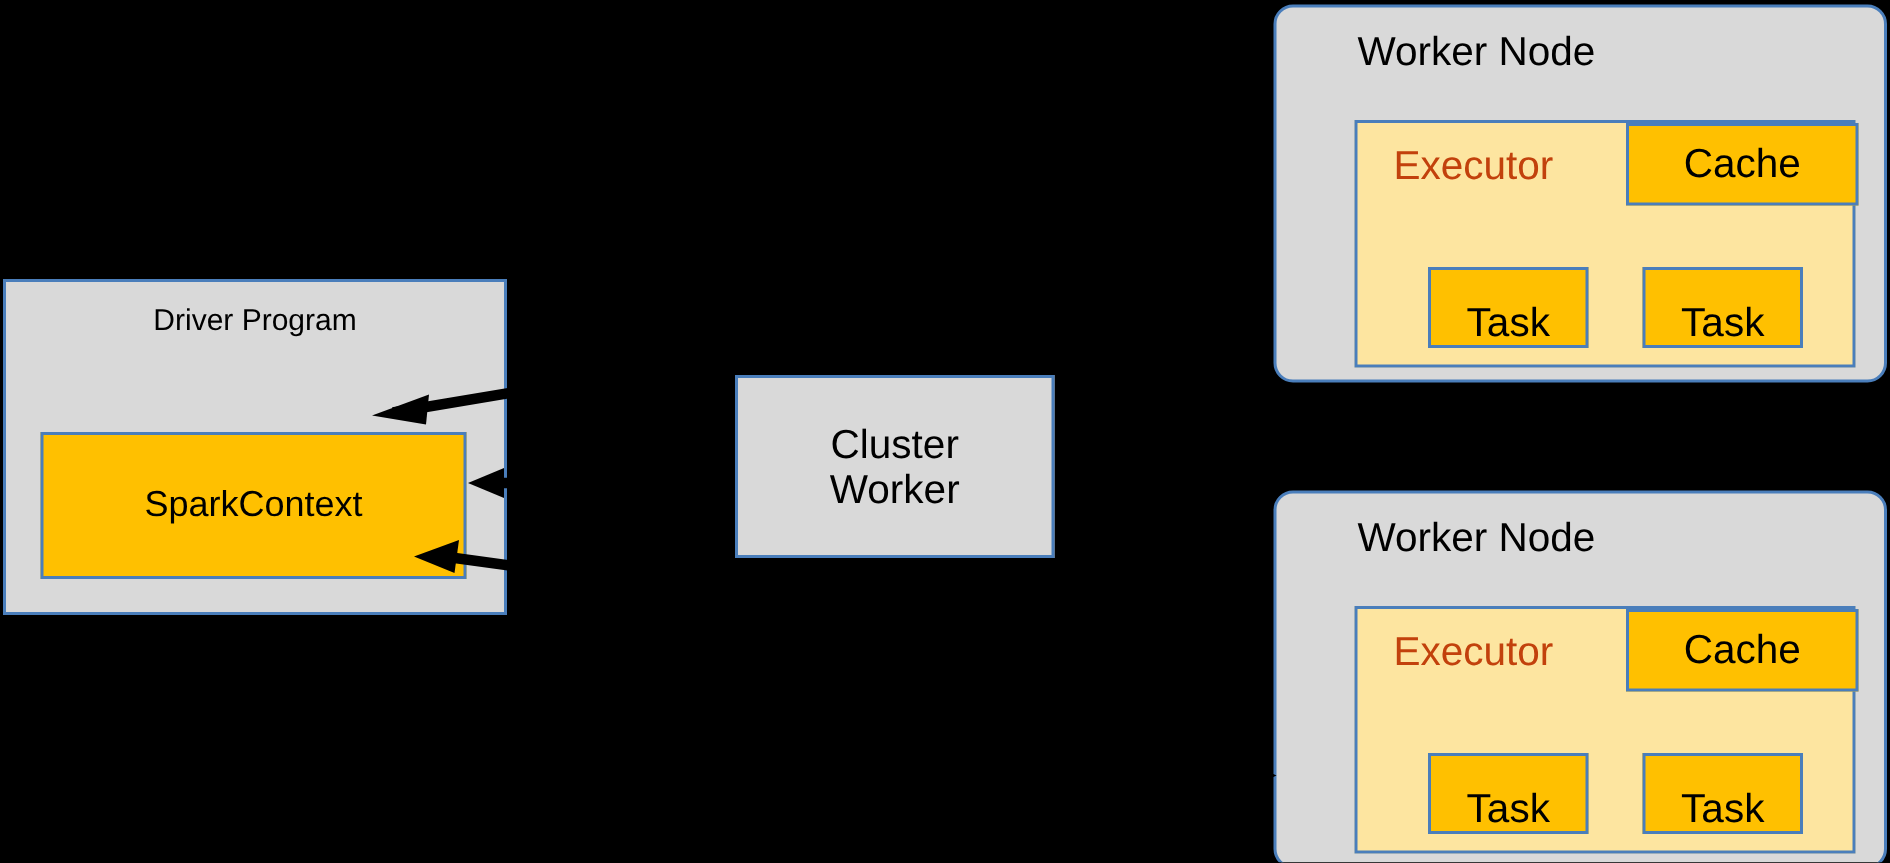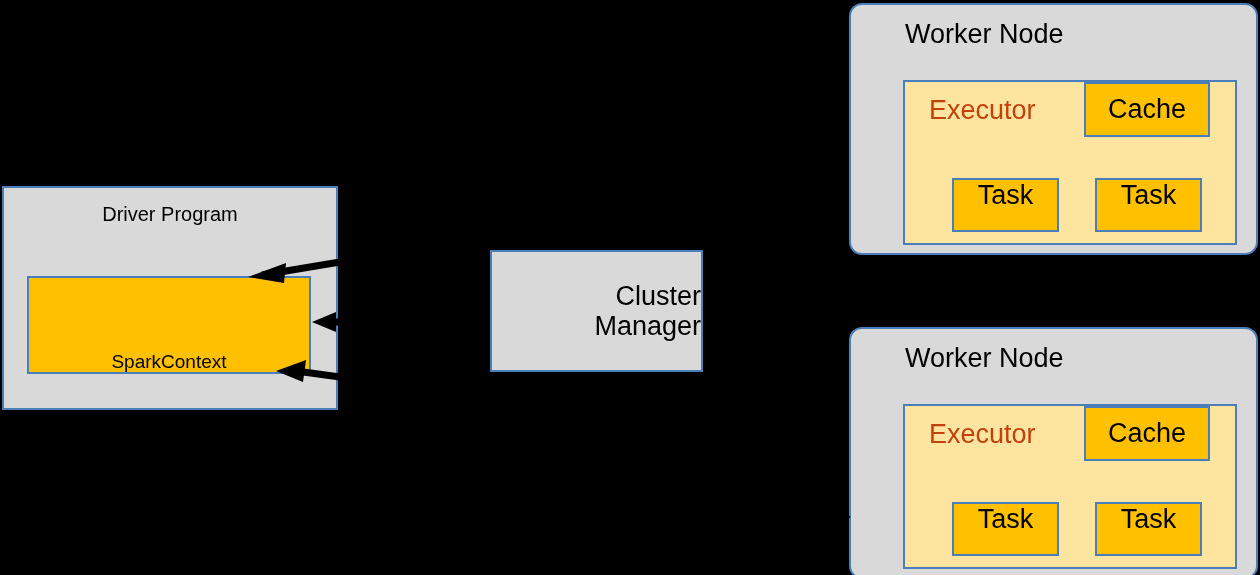--- a/index.html
+++ b/index.html
@@ -16,42 +16,42 @@
     overflow: hidden;
     font-family: "Liberation Sans", "DejaVu Sans", sans-serif;
   }
 
   
   .box {
     position: absolute;
     box-sizing: border-box;
     border: 2px solid #4A7EBB;
     display: flex;
-    align-items: flex-end;
+    align-items: center;
     justify-content: center;
     color: #000000;
     line-height: 1.12;
     text-align: center;
   }
   .fill-gray   { background: #D9D9D9; }
   .fill-amber  { background: #FFC000; }
 
   
   #driver-program {
     left: 2px;  top: 186px;  width: 336px;  height: 224px;
     align-items: flex-start;
     justify-content: center;
   }
   #driver-program-label {
     margin-top: 15px;
     font-size: 20px;
   }
   #spark-context {
-    left: 27px; top: 276px; width: 284px; height: 98px;
-    font-size: 19px;
+    left: 27px; top: 288px; width: 284px; height: 98px;
+    font-size: 24px;
   }
 
   
   #cluster-manager {
     left: 490px; top: 250px; width: 213px; height: 122px;
     font-size: 27px;
     flex-direction: column;
   }
 
   
@@ -80,32 +80,32 @@
     position: absolute;
     left: 24px; top: 13px;
     font-size: 27px;
     color: #c2410c;
   }
   .cache {
     position: absolute;
     box-sizing: border-box;
     border: 2px solid #4A7EBB;
     background: #FFC000;
-    left: 179px; top: 0px; width: 126px; height: 55px;
+    left: 179px; top: 0px; width: 155px; height: 55px;
     display: flex; align-items: center; justify-content: center;
     font-size: 27px;
     color: #000000;
   }
   .task {
     position: absolute;
     box-sizing: border-box;
     border: 2px solid #4A7EBB;
     background: #FFC000;
     top: 96px; width: 107px; height: 54px;
-    display: flex; align-items: flex-start; justify-content: center;
+    display: flex; align-items: flex-end; justify-content: center;
     font-size: 27px;
     color: #000000;
   }
   .task-1 { left: 47px; }
   .task-2 { left: 190px; }
 
   
   #arrows {
     position: absolute;
     left: 0; top: 0;
@@ -121,21 +121,21 @@
   <div class="box fill-gray" id="driver-program">
     <div id="driver-program-label">Driver Program</div>
   </div>
 
   <div class="box fill-amber" id="spark-context">
     <span>SparkContext</span>
   </div>
 
   <div class="box fill-gray" id="cluster-manager">
     <span>Cluster</span>
-    <span>Manager</span>
+    <span>Worker</span>
   </div>
 
   <div class="box fill-gray worker-node" id="worker-node-1">
 
     <div class="worker-node-label">Worker Node</div>
 
     <div class="executor">
 
       <div class="executor-label">Executor</div>
 

